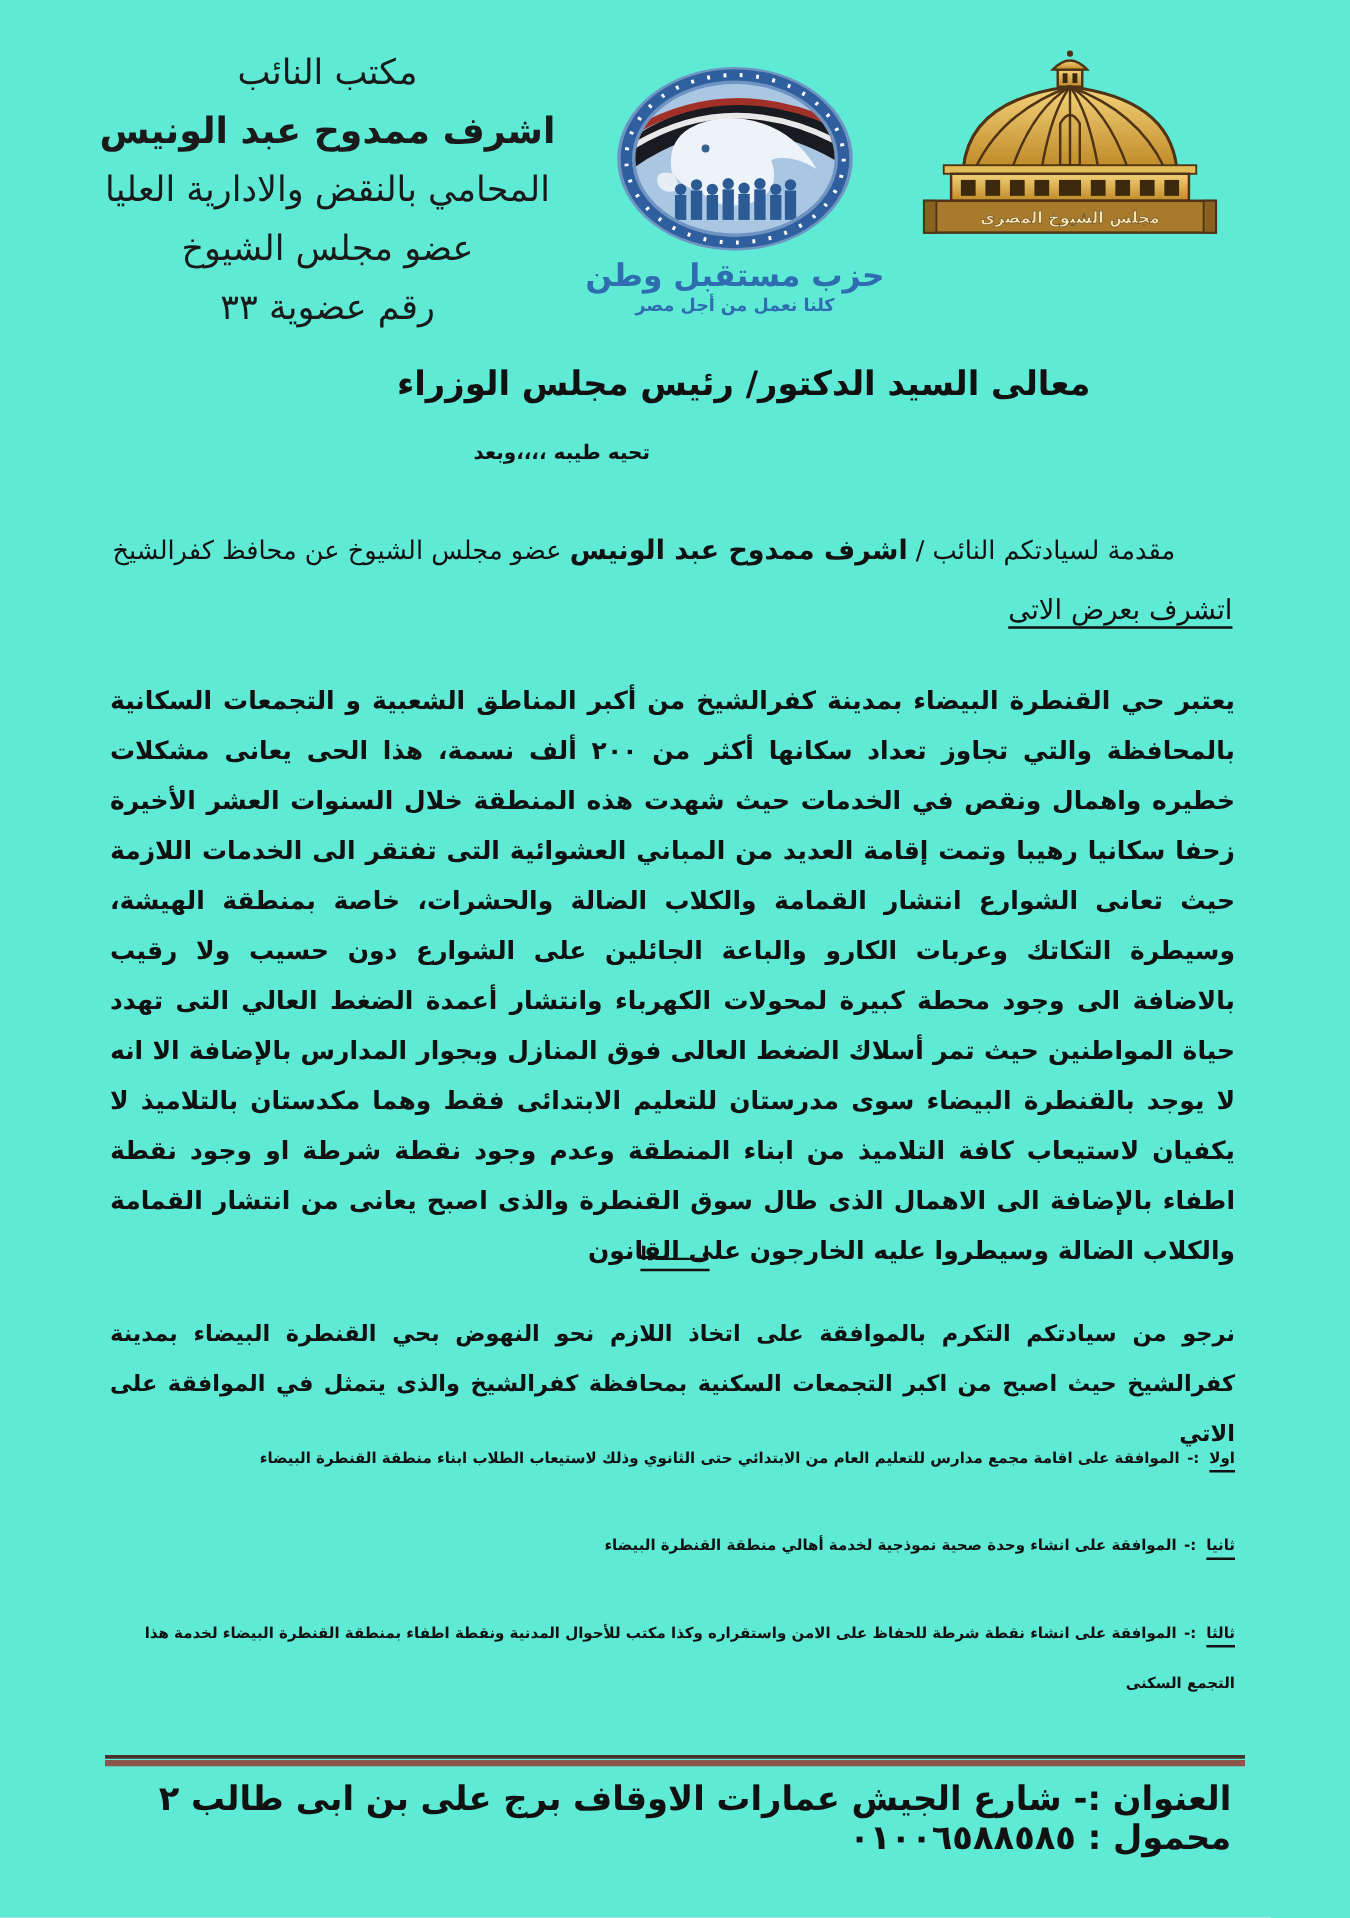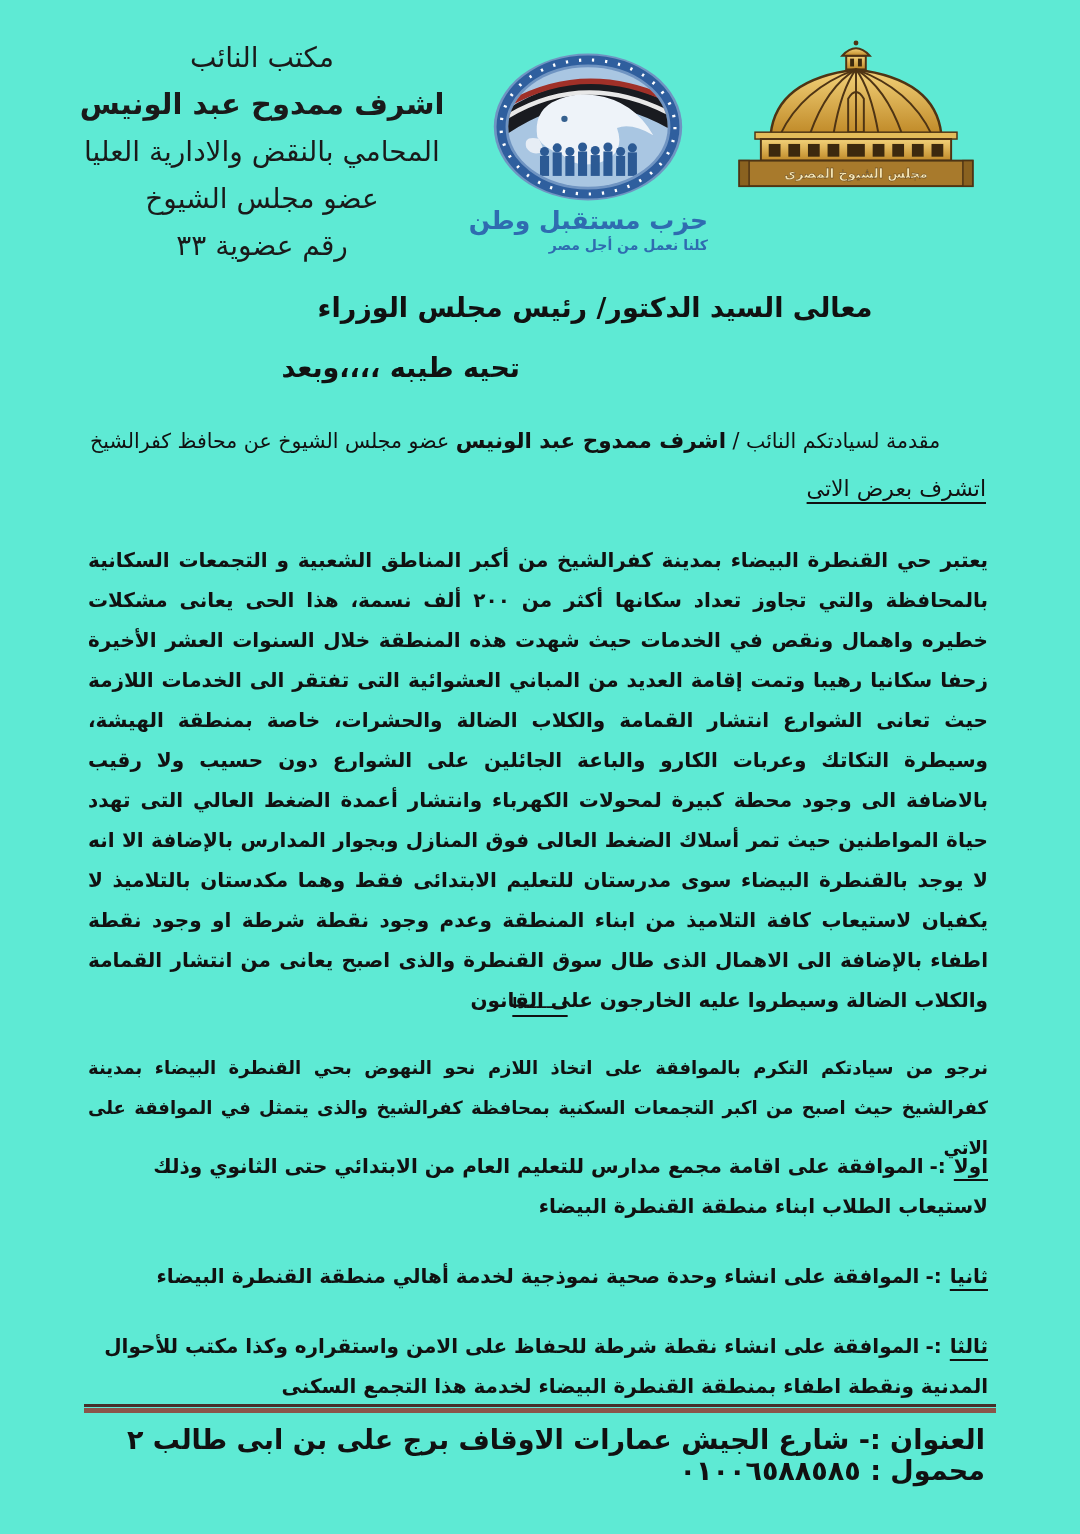--- a/index.html
+++ b/index.html
@@ -7,41 +7,41 @@
     position:relative;width:1080px;height:1534px;margin:0 auto;
     background:#5eead4;overflow:hidden;
     font-family:"DejaVu Sans",sans-serif;color:#111;
   }
   
   .office{
     position:absolute;left:58px;top:34px;width:408px;
     text-align:center;direction:rtl;line-height:47px;font-size:28px;color:#1a1a1a;
   }
   .office .name{font-weight:bold;font-size:29px;}
-  .logo-party{position:absolute;left:468px;top:50px;width:240px;}
+  .logo-party{position:absolute;left:468px;top:50px;width:240px;text-align:center;}
   .logo-party svg{width:200px;height:154px;display:block;margin:0 auto;}
   .party-name{font-size:25px;font-weight:bold;color:#2f6cb0;margin-top:2px;direction:rtl;}
   .party-slogan{font-size:14px;font-weight:bold;color:#2f6cb0;margin-top:2px;direction:rtl;}
   .logo-senate{position:absolute;left:733px;top:40px;width:250px;}
   .logo-senate svg{width:246px;height:152px;display:block;}
   
   .abs{position:absolute;direction:rtl;}
   .title{left:130px;right:20px;top:292px;text-align:center;font-size:27px;font-weight:bold;}
-  .greeting{right:560px;top:352px;left:0;text-align:right;font-size:27px;font-weight:600;white-space:nowrap;direction:rtl;}
+  .greeting{right:560px;top:352px;left:0;text-align:right;font-size:16px;font-weight:600;white-space:nowrap;direction:rtl;}
   .intro{left:90px;right:94px;top:428px;text-align:left;font-size:20.5px;}
   .intro .iname{font-weight:bold;font-size:21.5px;}
   .honor{right:94px;left:0;top:476px;text-align:right;font-size:22px;font-weight:normal;}
   .honor span{text-decoration:underline;text-decoration-thickness:2px;text-underline-offset:6px;}
   .bodypar{left:88px;right:92px;top:540px;font-size:20px;font-weight:700;line-height:40px;
     text-align:justify;text-align-last:right;}
   .therefore{left:0;right:0;top:994px;text-align:center;font-size:15px;font-weight:bold;}
   .therefore span{text-decoration:underline;text-decoration-thickness:2px;text-underline-offset:7px;}
   .request{left:88px;right:92px;top:1048px;font-size:18px;font-weight:700;line-height:40px;
     text-align:justify;text-align-last:right;}
-  .items{left:88px;right:92px;top:1146px;font-size:20px;font-weight:700;line-height:40px;}
+  .items{left:88px;right:92px;top:1146px;font-size:12px;font-weight:700;line-height:40px;}
   .item{margin-bottom:30px;text-align:right;}
   .item-label{text-decoration:underline;text-decoration-thickness:2px;text-underline-offset:6px;}
   .item-sep{margin:0 8px 0 6px;}
   
   .footer-rule{position:absolute;left:84px;right:84px;top:1404px;}
   .footer-rule .thin{height:3px;background:#46302b;}
   .footer-rule .thick{height:5px;background:#8a554a;margin-top:1px;}
   .address{left:90px;right:95px;top:1424px;text-align:right;font-size:27px;font-weight:bold;}
 </style>
 </head>

